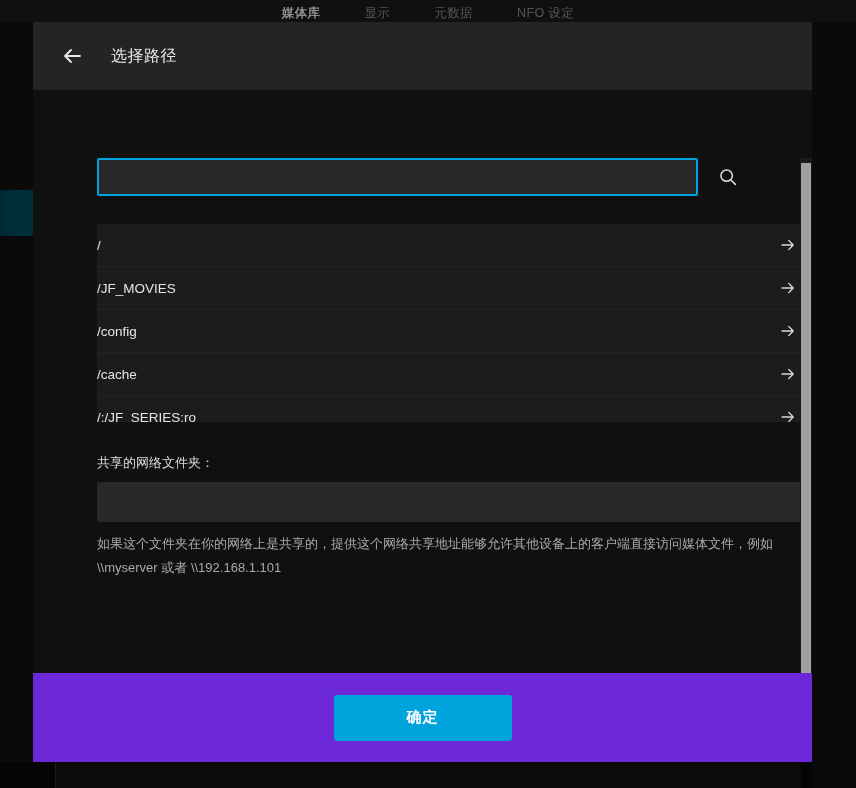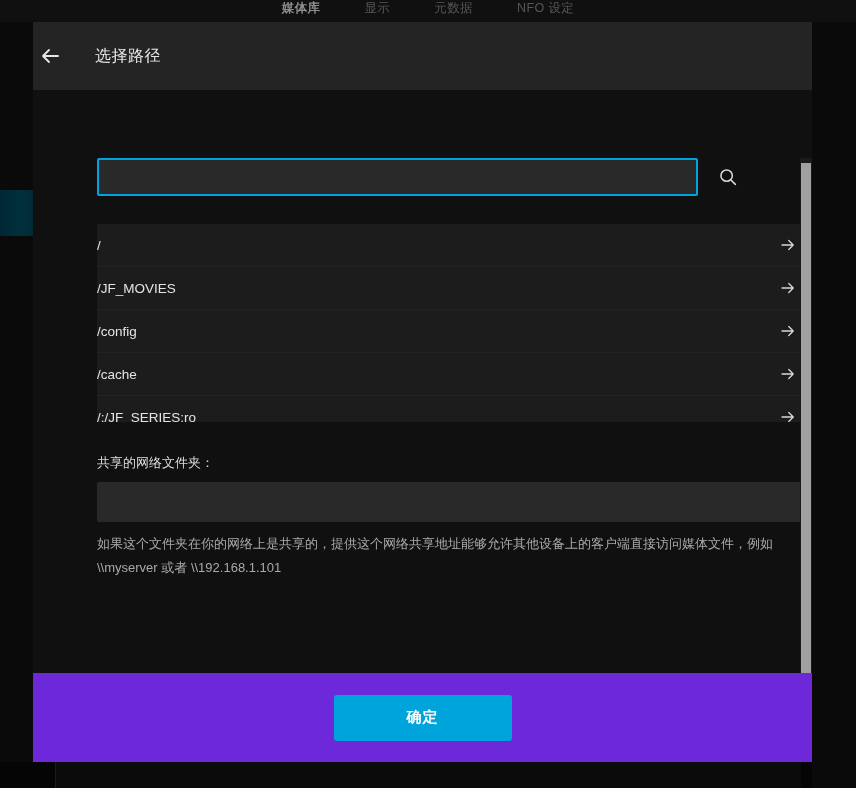--- a/index.html
+++ b/index.html
@@ -21,21 +21,21 @@
     inset: 0;
     background: #050505;
   }
   .app-tabbar {
     position: absolute;
     left: 0; top: 0;
     width: 856px; height: 22px;
     background: #101010;
     display: flex;
     justify-content: center;
-    align-items: flex-start;
+    align-items: flex-end;
     gap: 44px;
   }
   .app-tab {
     font-size: 12.5px;
     color: #565656;
     letter-spacing: .4px;
     white-space: nowrap;
   }
   .app-tab.active { color: #8e8e8e; font-weight: bold; }
 
@@ -77,22 +77,22 @@
     left: 33px; top: 22px;
     width: 779px; height: 740px;
     background: #101010;
     overflow: hidden;
   }
   .dialog-header {
     height: 68px;
     background: #242424;
     display: flex;
     align-items: center;
-    box-sizing: border-box;
-    gap: 6px;
+    padding-left: 22px;
+    box-sizing: border-box;
   }
   .back-btn {
     width: 34px; height: 34px;
     display: flex;
     align-items: center;
     justify-content: center;
     cursor: pointer;
   }
   .dialog-title {
     font-size: 16px;

